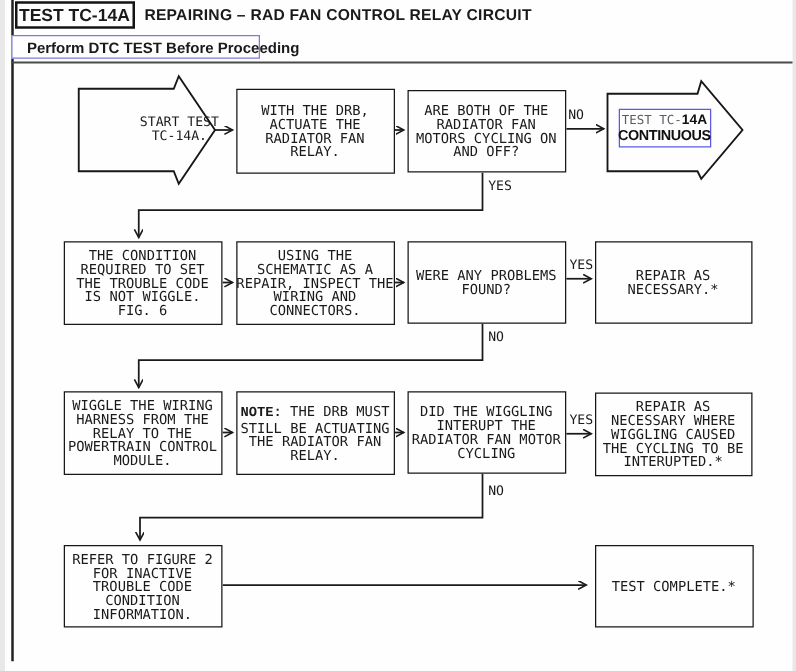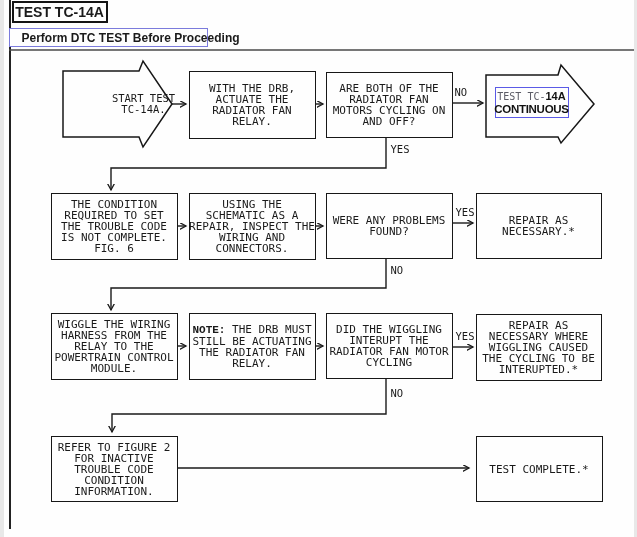--- a/index.html
+++ b/index.html
@@ -85,20 +85,21 @@
     <line x1="174" y1="346" x2="182" y2="346" stroke="#1a1a1a" stroke-width="1.4" marker-end="url(#arw)"></line>
     <line x1="312" y1="346" x2="319" y2="346" stroke="#1a1a1a" stroke-width="1.4" marker-end="url(#arw)"></line>
     <line x1="449" y1="347" x2="469" y2="347" stroke="#1a1a1a" stroke-width="1.4" marker-end="url(#arw)"></line>
     <polyline points="382,378 382,414 108,414 108,432" fill="none" stroke="#1a1a1a" stroke-width="1.4" marker-end="url(#arw)"></polyline>
     <line x1="174" y1="468" x2="465" y2="468" stroke="#1a1a1a" stroke-width="1.4" marker-end="url(#arw)"></line>
   </svg>
 
   <div class="hdr-idbox">
     <span>TEST TC-14A</span>
   </div>
+  <div class="hdr-title">REPAIRING – RAD FAN CONTROL RELAY CIRCUIT</div>
   <div class="hdr-notice">
     <span>Perform DTC TEST Before Proceeding</span>
   </div>
 
   <div class="shape-text" style="left:59px;top:72px;width:76px;height:64px">
     <div class="ln">START TEST</div>
     <div class="ln">TC-14A.</div>
   </div>
 
   <div class="node" style="left:185px;top:71px;width:127px;height:68px">
@@ -117,21 +118,21 @@
 
   <div class="link-box">
     <div class="link-l1"><span class="tc">TEST TC-</span><span class="ver">14A</span></div>
     <div class="link-l2">CONTINUOUS</div>
   </div>
 
   <div class="node" style="left:47px;top:193px;width:127px;height:67px">
     <div class="ln">THE CONDITION</div>
     <div class="ln">REQUIRED TO SET</div>
     <div class="ln">THE TROUBLE CODE</div>
-    <div class="ln">IS NOT COMPLETE.</div>
+    <div class="ln">IS NOT WIGGLE.</div>
     <div class="ln">FIG. 6</div>
   </div>
 
   <div class="node" style="left:185px;top:193px;width:127px;height:67px">
     <div class="ln">USING THE</div>
     <div class="ln">SCHEMATIC AS A</div>
     <div class="ln">REPAIR, INSPECT THE</div>
     <div class="ln">WIRING AND</div>
     <div class="ln">CONNECTORS.</div>
   </div>

